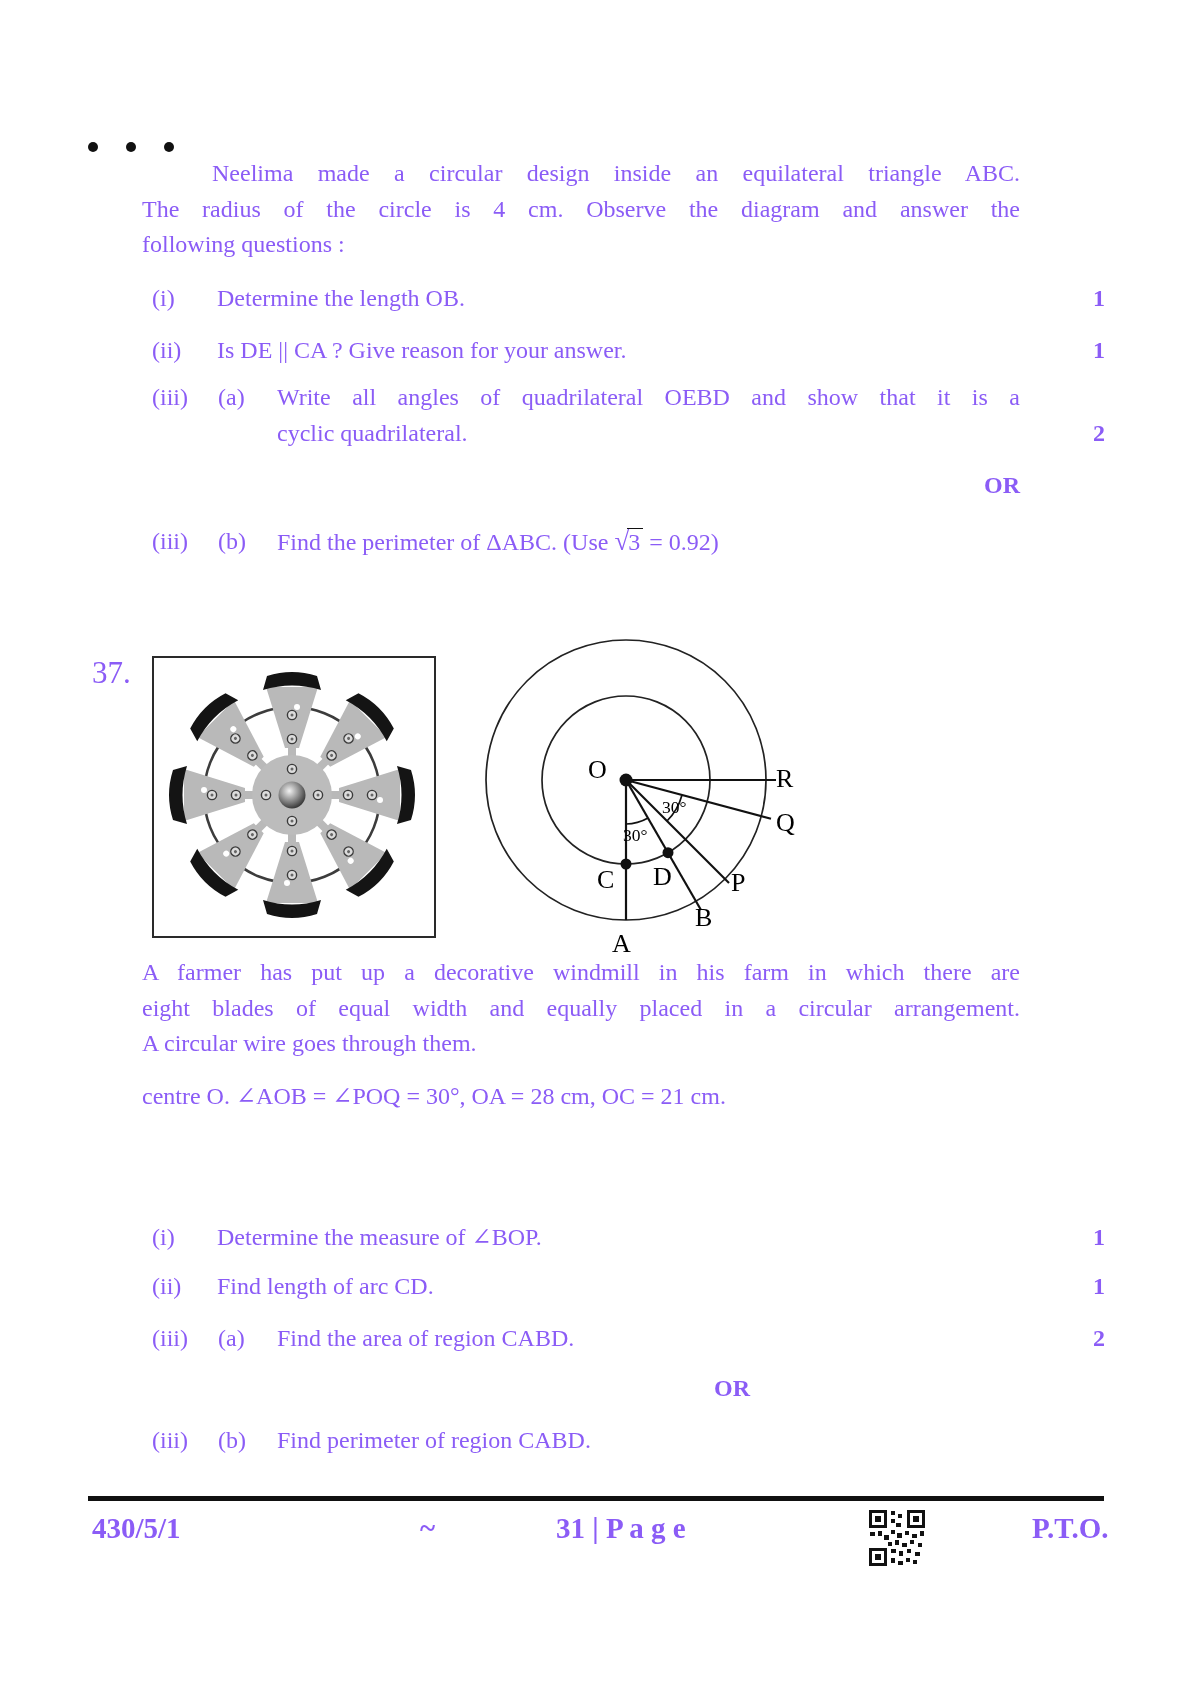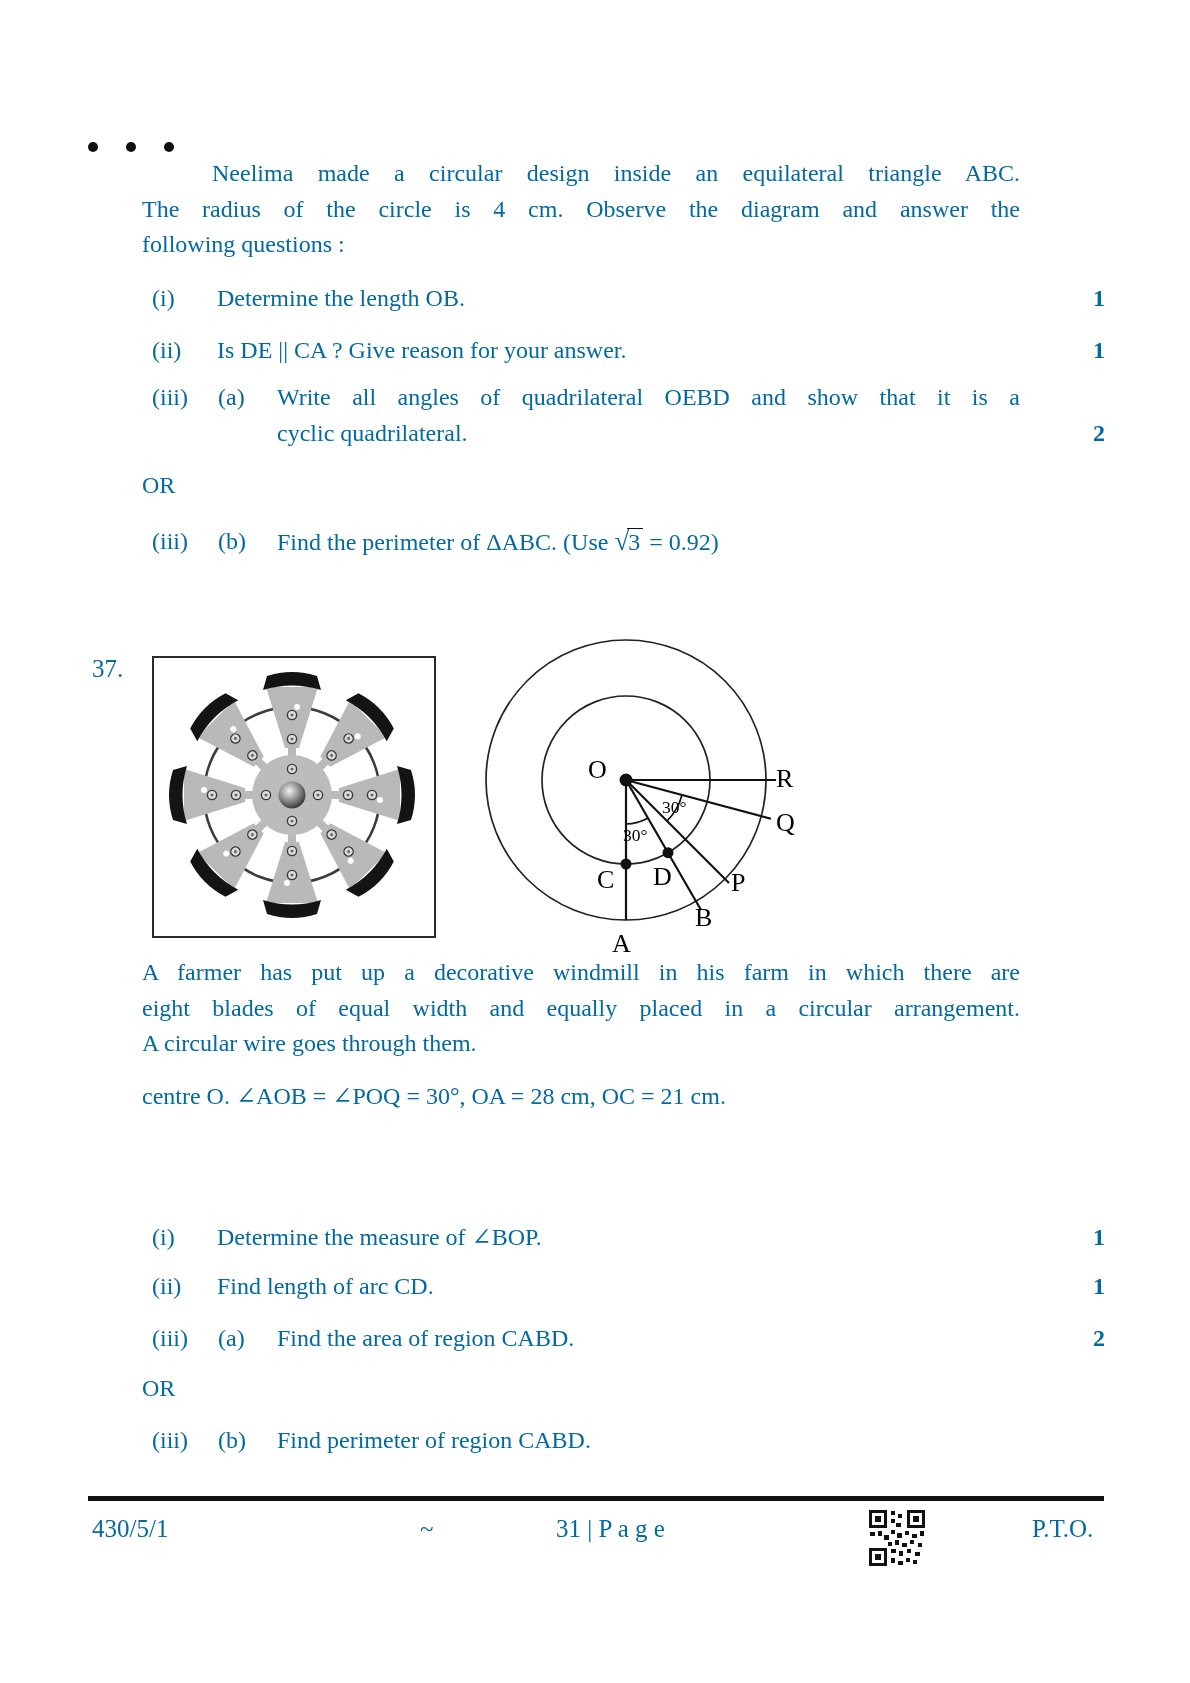--- a/index.html
+++ b/index.html
@@ -1,43 +1,43 @@
 <!DOCTYPE html>
 <html><head>
 <meta charset="utf-8">
 <style>
   html,body{margin:0;padding:0;background:#e8e8e8;}
   .page{
     position:relative;width:1190px;height:1683px;background:#ffffff;
-    font-family:"Liberation Serif","DejaVu Serif",serif;color:#0369a1;
+    font-family:"Liberation Serif","DejaVu Serif",serif;color:#8b5cf6;
     font-size:24px;overflow:hidden;margin:0 auto;
   }
   .abs{position:absolute;}
   
   .dots{left:88px;top:142px;display:flex;gap:28px;}
   .dot{width:10px;height:10px;border-radius:50%;background:#111;}
   
   .para{left:142px;width:878px;line-height:35.5px;}
   .stretch{text-align:justify;text-align-last:justify;}
   .indent{padding-left:70px;}
   
   .qrow{left:152px;width:953px;display:grid;line-height:35.5px;}
   .qrow.lvl1{grid-template-columns:65px 803px 85px;}
   .qrow.lvl2{grid-template-columns:66px 59px 743px 85px;}
   .qmark{text-align:right;font-weight:bold;align-self:end;}
-  .orline{font-weight:normal;text-align:left;line-height:35.5px;}
+  .orline{font-weight:bold;text-align:right;line-height:35.5px;}
   .qnum,.qsub{white-space:nowrap;}
   .sqrt-sym{font-size:27px;}
   .radicand{border-top:1.8px solid #111;padding:0 3px 0 1px;margin-left:-2px;}
   
-  .qnumber{font-size:25px;}
+  .qnumber{font-size:31px;}
   .windmill-box{left:152px;top:656px;width:280px;height:278px;border:2px solid #2a2a2a;background:#fff;}
   
   .rule{left:88px;top:1496px;width:1016px;height:4.5px;background:#111;}
-  .foot{font-weight:normal;font-size:25px;line-height:35.5px;}
+  .foot{font-weight:bold;font-size:29px;line-height:35.5px;}
   svg text{font-family:"Liberation Serif","DejaVu Serif",serif;}
 </style>
 </head>
 <body>
 
 <div class="page">
 
   <div class="abs dots">
     <span class="dot"></span>
     <span class="dot"></span>

